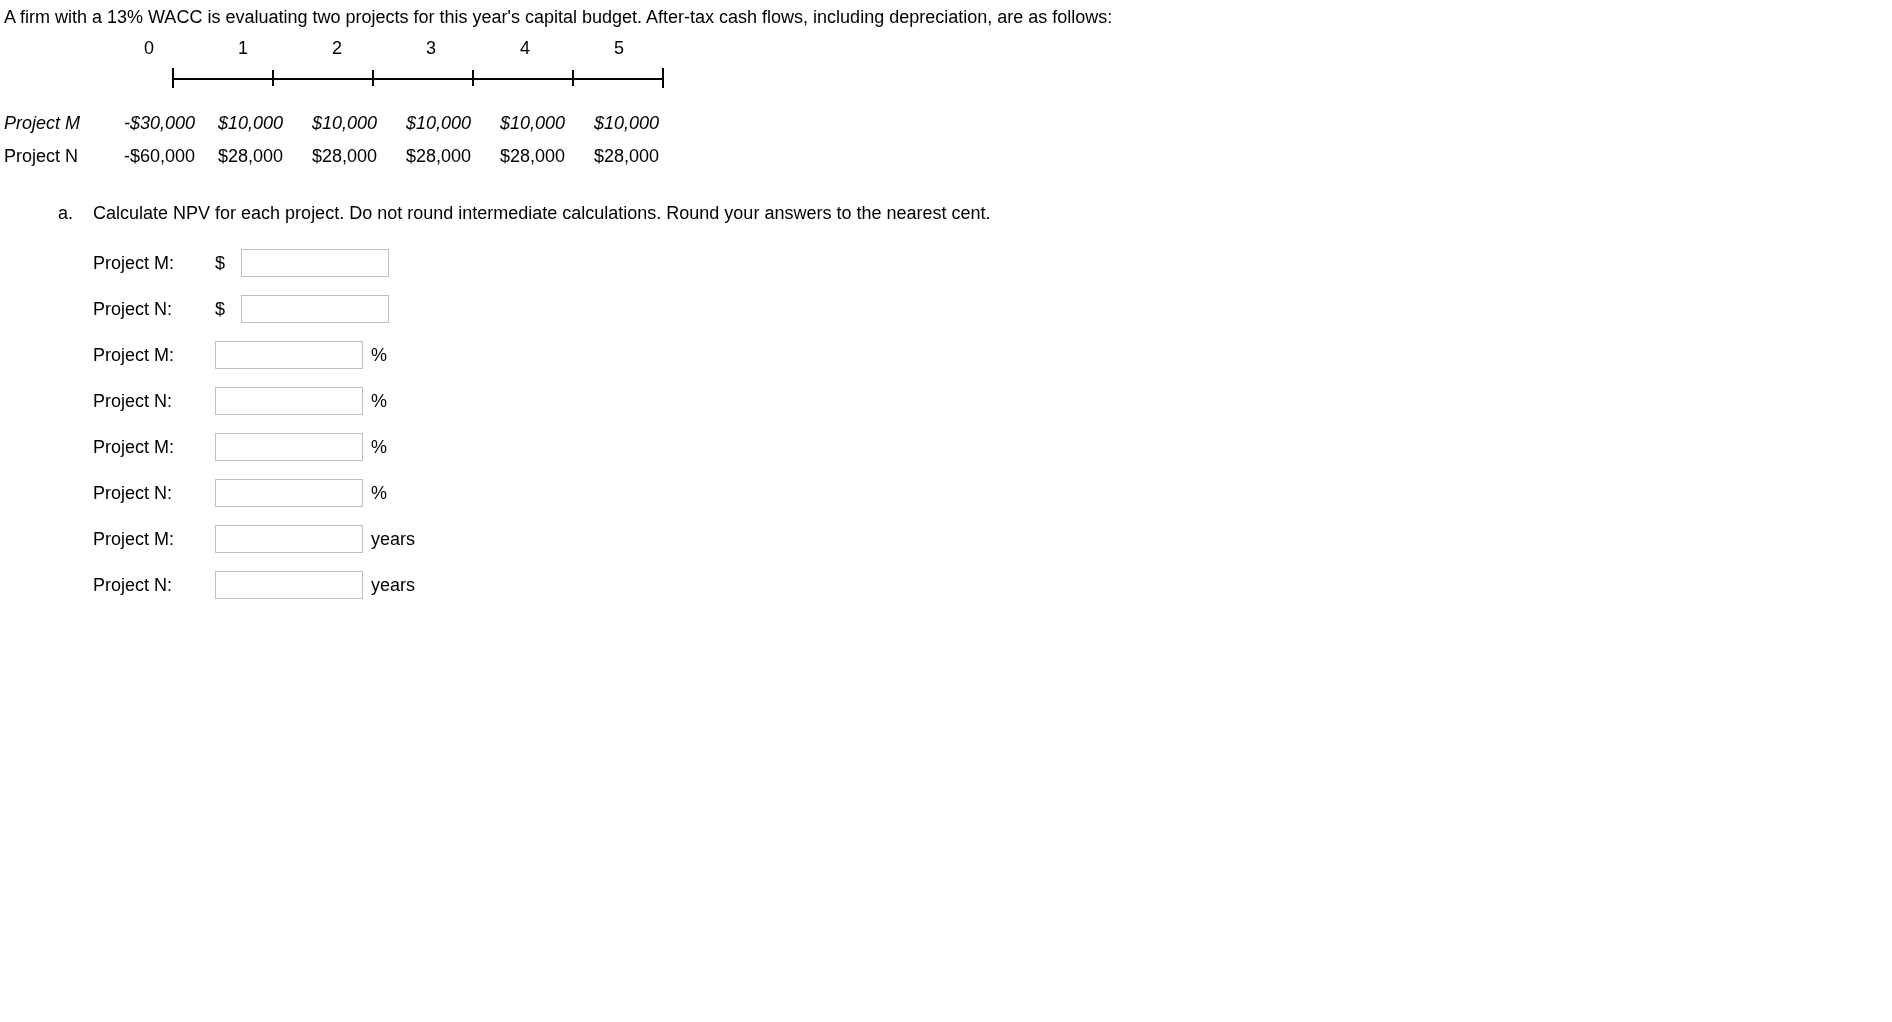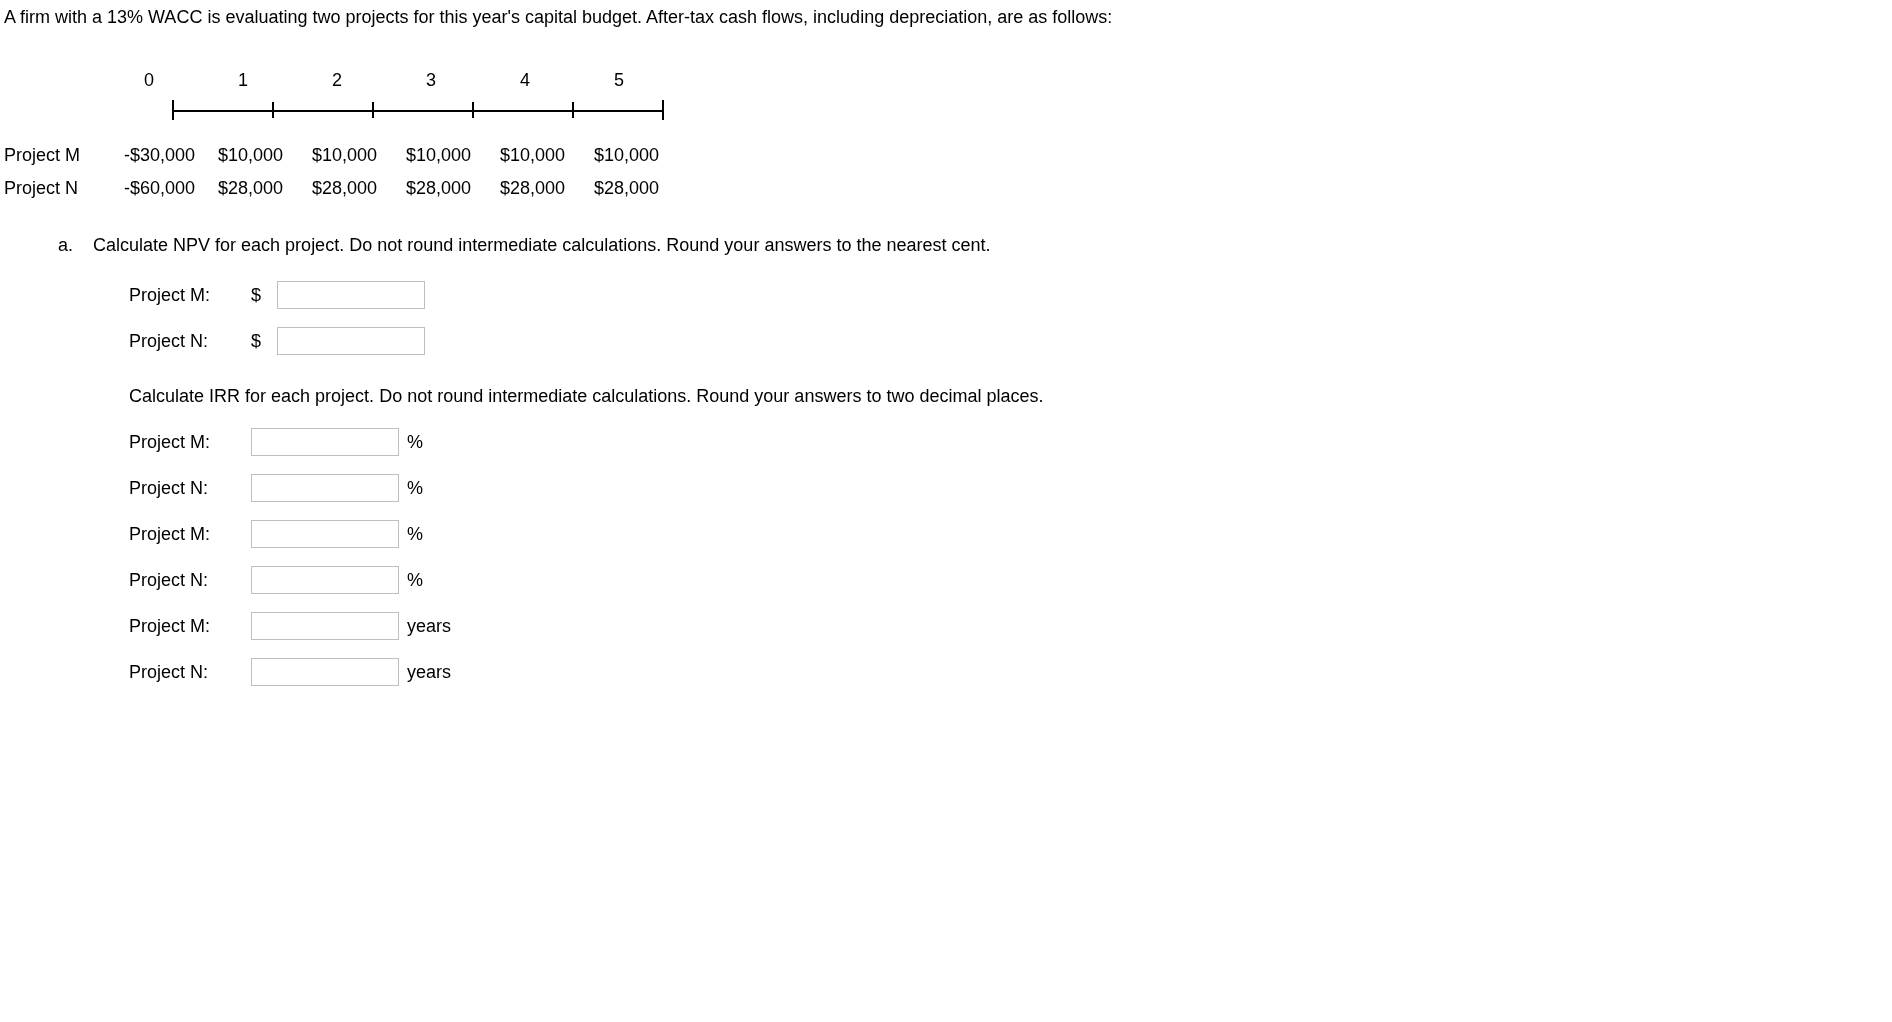--- a/index.html
+++ b/index.html
@@ -4,31 +4,31 @@
 <style>
   body {
     font-family: Arial, Helvetica, sans-serif;
     font-size: 18px;
     color: #000;
     margin: 0;
     padding: 4px 0 0 4px;
     line-height: 1.5;
   }
   .intro {
-    margin-bottom: 36px;
+    margin-bottom: 4px;
   }
   .cf-label {
     width: 120px;
     flex: none;
   }
   .cf-row {
     display: flex;
     margin-bottom: 6px;
   }
-  .cf-row.first { margin-top: 18px; }
+  .cf-row.first { margin-top: 18px; font-style: italic; }
   .period-header .cell,
   .cf-row .cell {
     width: 94px;
     text-align: left;
     flex: none;
   }
   .period-header { display:flex; margin-left:140px; margin-bottom:2px;}
   .period-header .cell { width:94px; text-align:left; }
   
   .timeline-wrap { margin-left:160px; margin-bottom:0; }
@@ -51,21 +51,20 @@
     margin-left: 54px;
     margin-top: 30px;
   }
   .q-letter {
     display:inline-block; width:30px; vertical-align:top;
   }
   .q-body {
     display:inline-block; width: calc(100% - 40px); vertical-align:top;
   }
   .sub {
-    margin-left: 36px;
     margin-top: 22px;
   }
   .input-row {
     display:flex;
     align-items:center;
     gap:12px;
     margin-top:18px;
   }
   .input-label { width:110px; }
   .prefix { width:14px; }
@@ -135,21 +134,20 @@
         <span class="input-label">Project M:</span>
         <span class="prefix">$</span>
         <input type="text" style="">
       </div>
       <div class="input-row">
         <span class="input-label">Project N:</span>
         <span class="prefix">$</span>
         <input type="text" style="">
       </div>
 
-      <div class="instruction">Calculate IRR for each project. Do not round intermediate calculations. Round your answers to two decimal places.</div>
       <div class="input-row">
         <span class="input-label">Project M:</span>
         <input type="text" style="">
         <span class="suffix">%</span>
       </div>
       <div class="input-row">
         <span class="input-label">Project N:</span>
         <input type="text" style="">
         <span class="suffix">%</span>
       </div>

